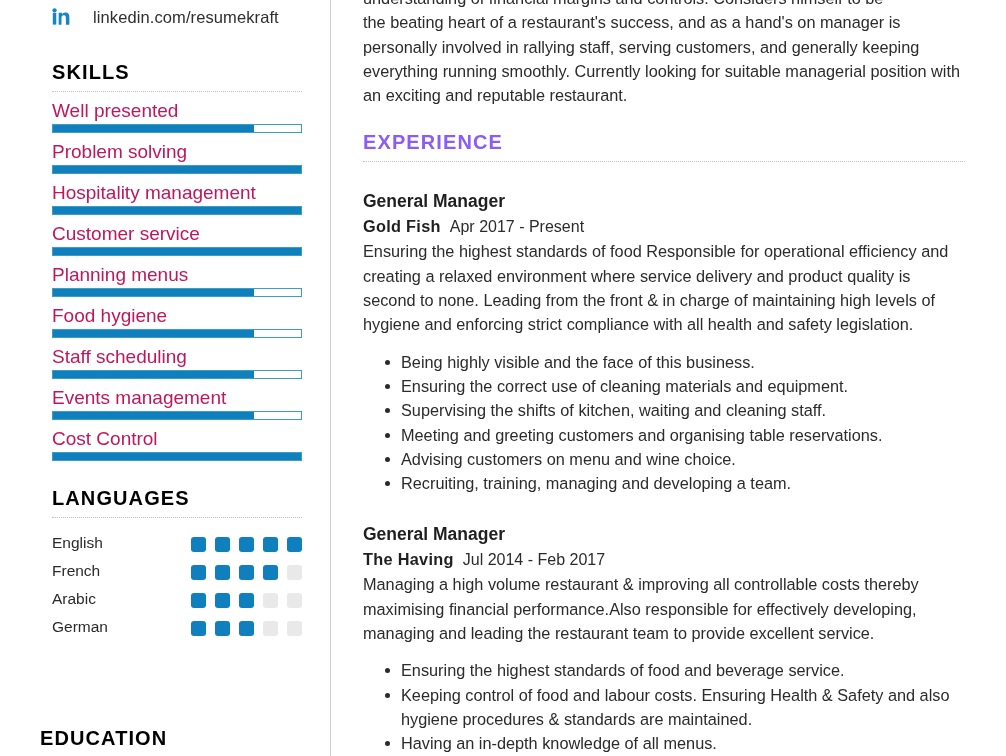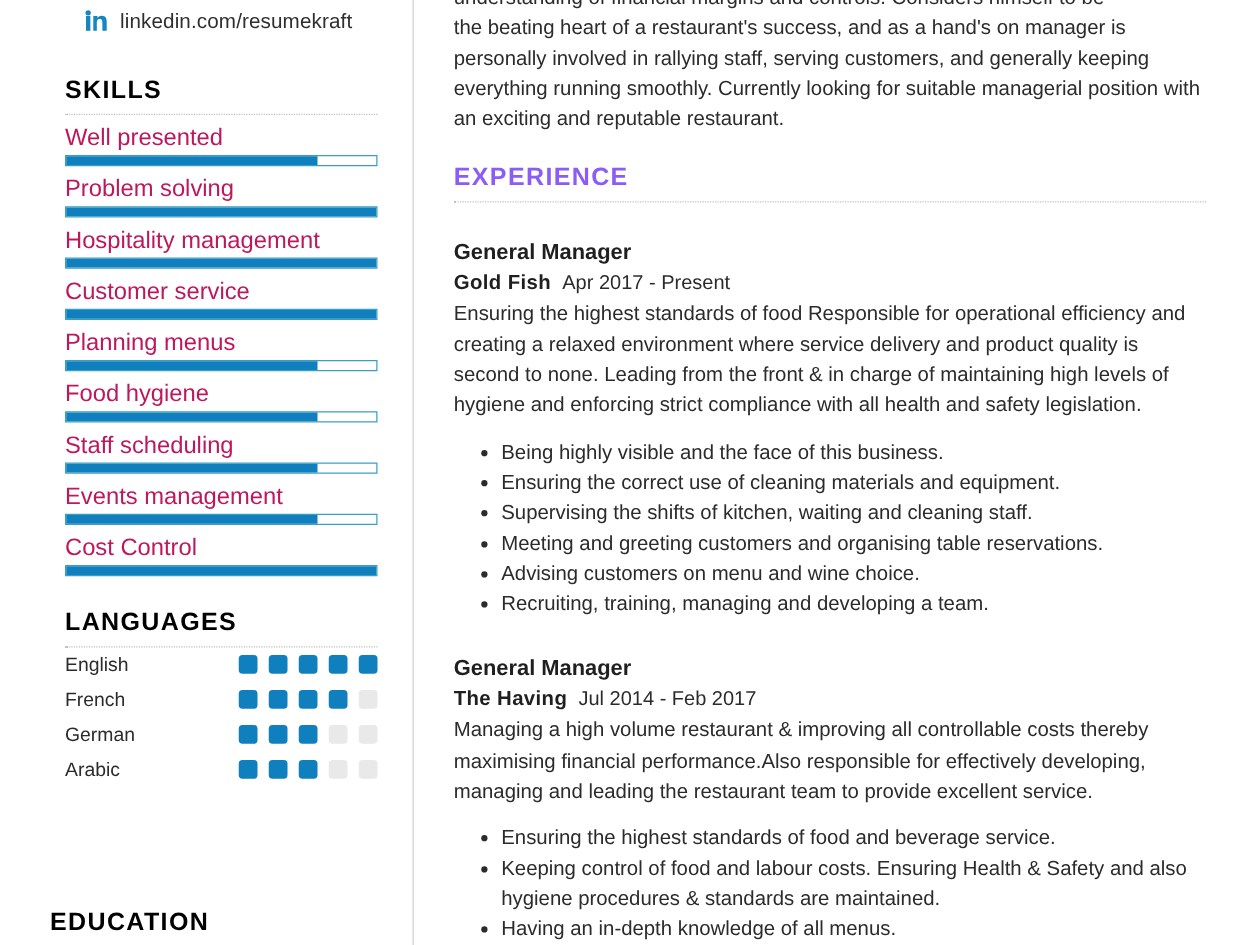--- a/index.html
+++ b/index.html
@@ -36,23 +36,23 @@
     left: 330px;
     top: 0;
     width: 1px;
     height: 756px;
     background: #cfcfcf;
   }
 
   .linkedin-row {
     display: flex;
     align-items: center;
-    gap: 9px;
+    gap: 22px;
     height: 34px;
-    margin-left: 16px;
+    margin-left: 0px;
   }
   .li-icon {
     width: 19px;
     height: 19px;
     flex: 0 0 19px;
     display: block;
   }
   .linkedin-text {
     font-size: 16.5px;
     color: #2f2f2f;
@@ -97,21 +97,21 @@
   }
   .bar-fill {
     position: absolute;
     left: 0; top: 0; bottom: 0;
     background: #0f80bd;
   }
 
   .lang-block { margin-top: 0px; }
   .lang-row {
     display: flex;
-    align-items: flex-start;
+    align-items: flex-end;
     height: 28px;
   }
   .lang-name {
     font-size: 15.5px;
     color: #2b2b2b;
     width: 139px;
     flex: 0 0 139px;
     white-space: nowrap;
   }
   .lang-dots {
@@ -304,31 +304,31 @@
             <div class="lang-name">French</div>
             <div class="lang-dots">
               <span class="dot on"></span>
               <span class="dot on"></span>
               <span class="dot on"></span>
               <span class="dot on"></span>
               <span class="dot"></span>
             </div>
           </div>
           <div class="lang-row">
+            <div class="lang-name">Arabic</div>
+            <div class="lang-dots">
+              <span class="dot on"></span>
+              <span class="dot on"></span>
+              <span class="dot on"></span>
+              <span class="dot"></span>
+              <span class="dot"></span>
+            </div>
+          </div>
+          <div class="lang-row">
             <div class="lang-name">German</div>
-            <div class="lang-dots">
-              <span class="dot on"></span>
-              <span class="dot on"></span>
-              <span class="dot on"></span>
-              <span class="dot"></span>
-              <span class="dot"></span>
-            </div>
-          </div>
-          <div class="lang-row">
-            <div class="lang-name">Arabic</div>
             <div class="lang-dots">
               <span class="dot on"></span>
               <span class="dot on"></span>
               <span class="dot on"></span>
               <span class="dot"></span>
               <span class="dot"></span>
             </div>
           </div>
         </div>
     </div>

